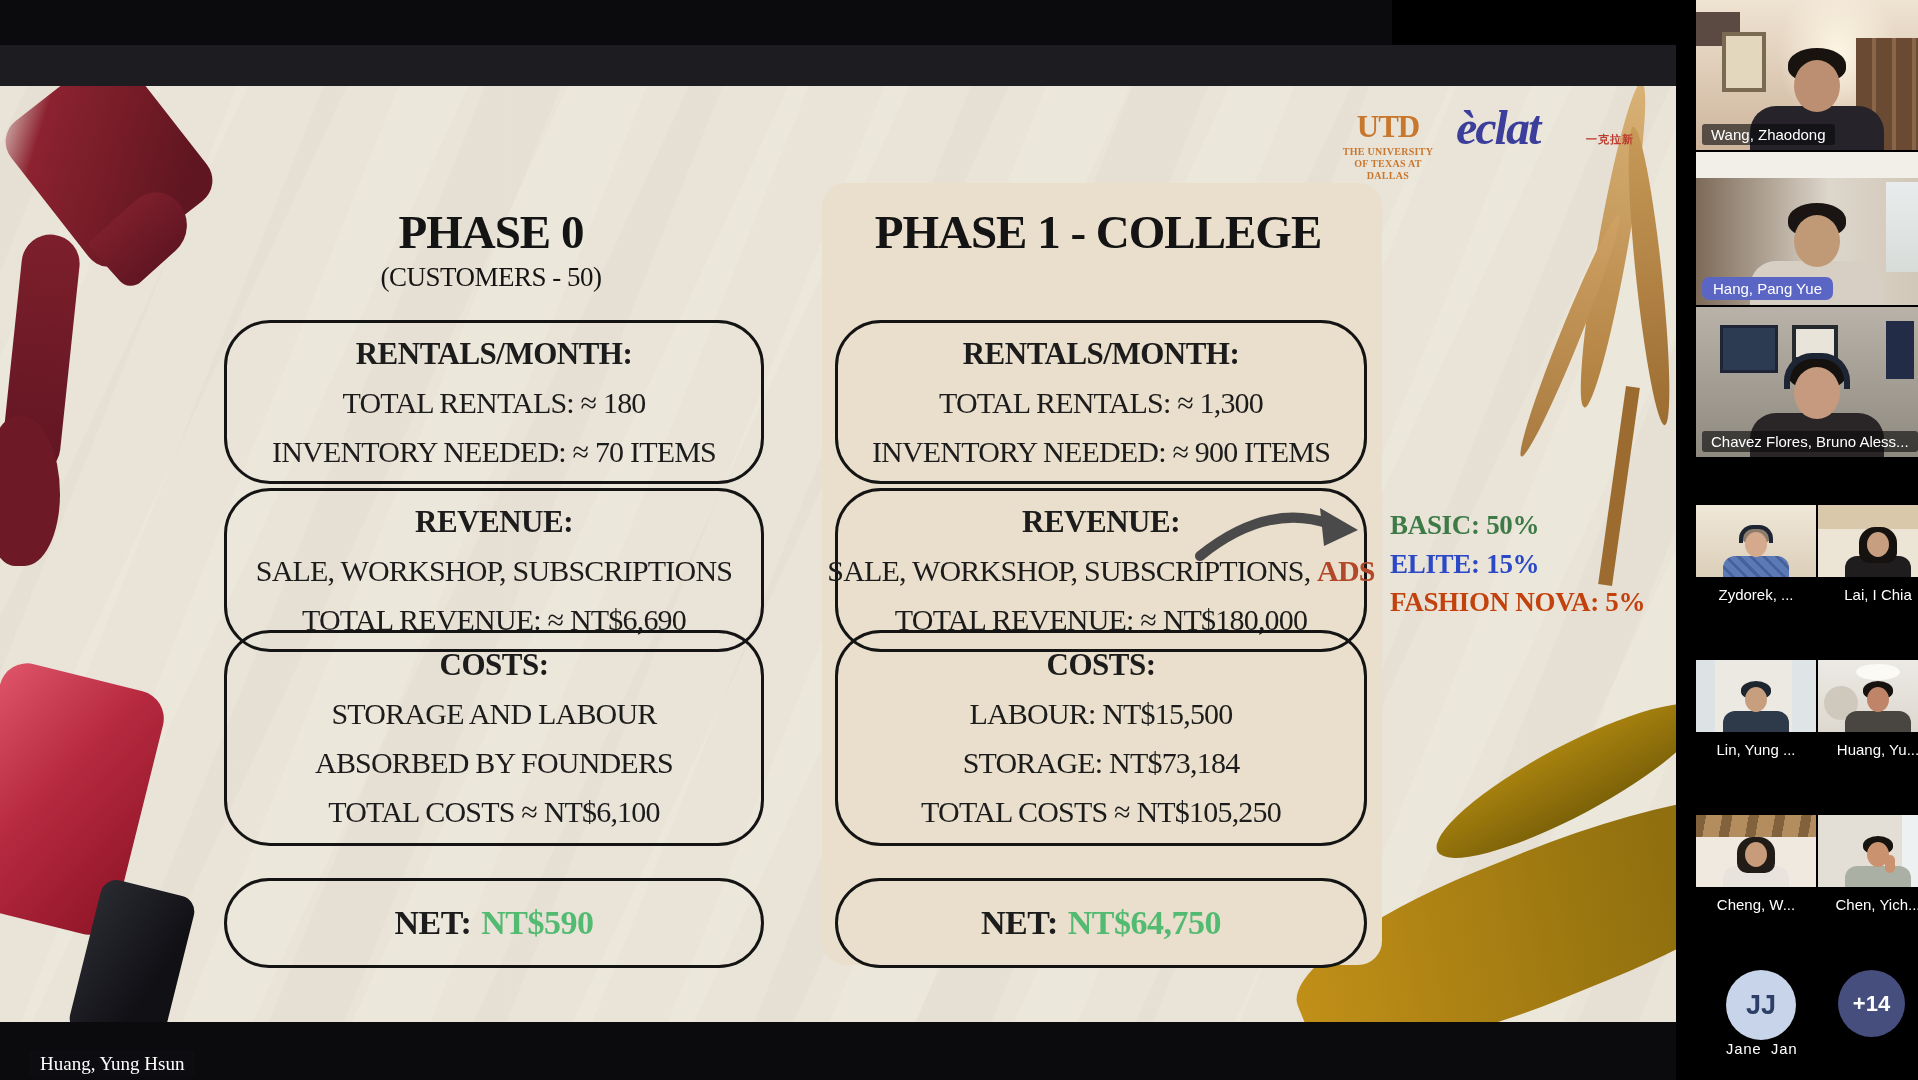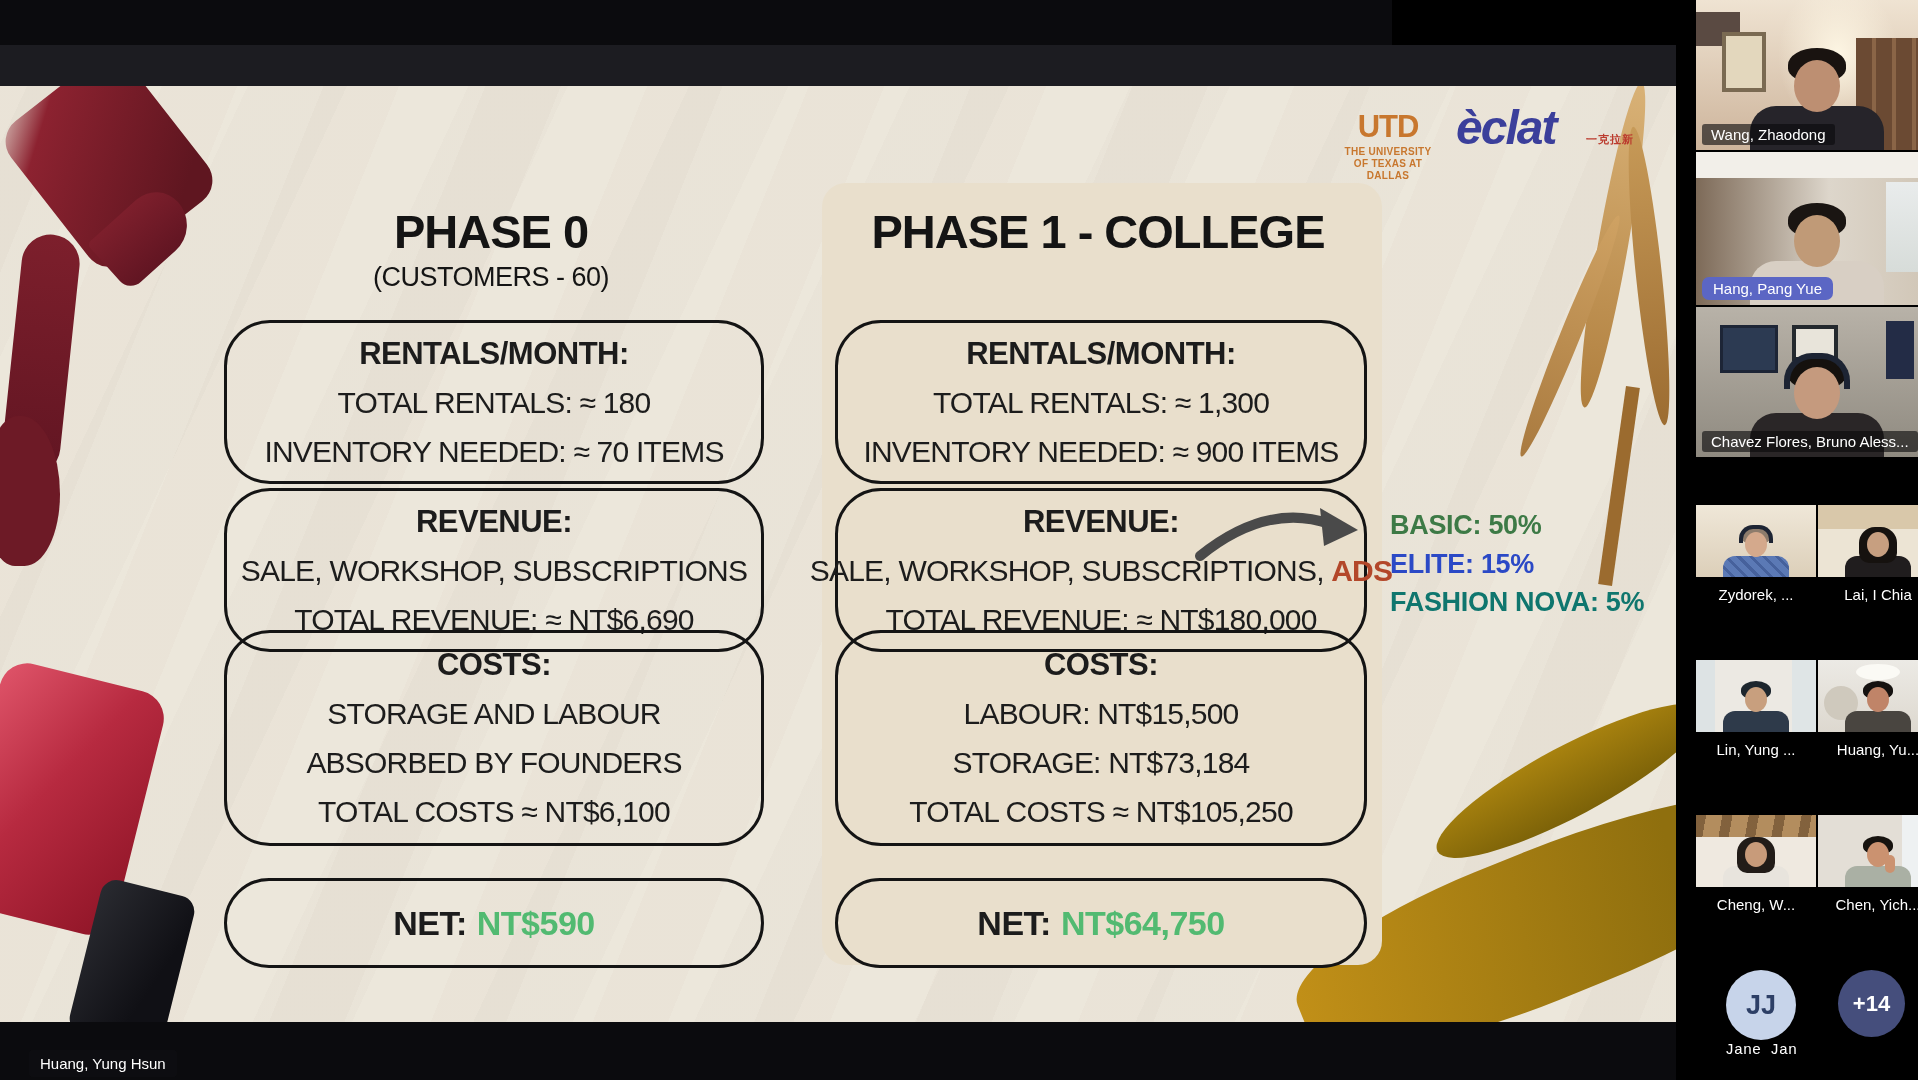--- a/index.html
+++ b/index.html
@@ -1,20 +1,20 @@
 <!DOCTYPE html>
 <html><head>
 <meta charset="utf-8">
 <style>
   html,body{margin:0;padding:0;background:#000;}
   #app{position:relative;width:1918px;height:1080px;overflow:hidden;background:#000;
        font-family:"Liberation Sans",sans-serif;}
 
   
-  .main{position:absolute;left:0;top:0;width:1392px;height:1080px;background:#0b0b0e;}
+  .main{position:absolute;left:0;top:0;width:1392px;height:1080px;background:#0b0b0e;font-family:Liberation Serif, serif;}
   .bar2{position:absolute;left:0;top:45px;width:1676px;height:41px;background:#1c1c21;}
   .slide{position:absolute;left:0;top:86px;width:1676px;height:936px;background:#ece6da;overflow:hidden;}
   .slide .paper-texture{position:absolute;inset:0;pointer-events:none;opacity:.5;background:
     repeating-linear-gradient(112deg, rgba(120,100,80,.05) 0 70px, rgba(255,255,255,.04) 70px 150px),
     repeating-linear-gradient(-65deg, rgba(110,95,75,.04) 0 90px, rgba(255,255,255,.05) 90px 200px);}
   .bottombar{position:absolute;left:0;top:1022px;width:1676px;height:58px;background:#0b0b0e;}
 
   
   .deco{position:absolute;pointer-events:none;}
   .spill-bottle{left:34px;top:-14px;width:150px;height:178px;border-radius:26px;transform:rotate(-38deg);
@@ -71,21 +71,21 @@
   .netline{font-size:34px;font-weight:800;letter-spacing:-0.5px;}
   .netline .nv{margin-left:10px;}
 
   
   .arrow-svg{position:absolute;left:1192px;top:408px;}
   .segments{position:absolute;left:1390px;top:420px;}
   .segments .seg{font-size:27px;font-weight:800;line-height:38.5px;letter-spacing:-0.3px;white-space:nowrap;}
 
   
   .presenter{position:absolute;left:29px;top:1050px;height:27px;display:flex;align-items:center;
-    background:rgba(14,14,17,.93);color:#fff;font-size:15px;padding:0 11px;border-radius:4px;}
+    background:rgba(14,14,17,.93);color:#fff;font-size:19px;padding:0 11px;border-radius:4px;}
 
   
   .sidebar{position:absolute;left:1676px;top:0;width:242px;height:1080px;background:#000;margin-left:20px;}
   .tile{position:absolute;left:0;width:242px;overflow:hidden;}
   .video{position:absolute;inset:0;}
   .nametag{position:absolute;left:6px;bottom:5px;background:rgba(10,10,12,.62);color:#fff;font-size:15px;
     padding:2px 9px;border-radius:3px;max-width:94%;white-space:nowrap;overflow:hidden;}
   .nametag.accent{background:#5b66c4;border-radius:7px;padding:3px 11px;}
   .pairtile{position:absolute;left:0;width:242px;height:150px;background:#000;}
   .half{position:absolute;top:0;width:120px;height:150px;}
@@ -184,21 +184,21 @@
         <span class="utd-cap">THE UNIVERSITY</span>
         <span class="utd-cap">OF TEXAS AT DALLAS</span>
       </div>
       <div class="eclat">èclat</div>
       <div class="eclat-tag">一克拉新</div>
 
       <div class="panel"></div>
 
       <div class="colhead ch0">
         <div class="t">PHASE 0</div>
-        <div class="s">(CUSTOMERS - 60)</div>
+        <div class="s">(CUSTOMERS - 50)</div>
       </div>
       <div class="colhead ch1">
         <div class="t">PHASE 1 - COLLEGE</div>
       </div>
 
       <div class="ibox c0 b1">
         <div class="hd">RENTALS/MONTH:</div>
         <div class="line">TOTAL RENTALS: ≈ 180</div>
         <div class="line">INVENTORY NEEDED: ≈ 70 ITEMS</div>
       </div>
@@ -238,21 +238,21 @@
       </div>
 
       <svg class="arrow-svg" width="180" height="80" viewBox="0 0 180 80">
         <path d="M 8 62 Q 75 8 138 30" fill="none" stroke="#4a4a4a" stroke-width="10" stroke-linecap="round"></path>
         <path d="M 128 14 L 166 36 L 132 52 Z" fill="#4a4a4a"></path>
       </svg>
 
       <div class="segments">
         <div class="seg" style="color: rgb(61, 122, 70);">BASIC: 50%</div>
         <div class="seg" style="color: rgb(43, 73, 198);">ELITE: 15%</div>
-        <div class="seg" style="color: #0f766e;">FASHION NOVA: 5%</div>
+        <div class="seg" style="color: #c2410c;">FASHION NOVA: 5%</div>
       </div>
     </div>
 
     <div class="bottombar"></div>
     <div class="presenter">Huang, Yung Hsun</div>
   </div>
 
   <div class="sidebar">
 
     <div class="tile" style="top:0;height:150px;">

